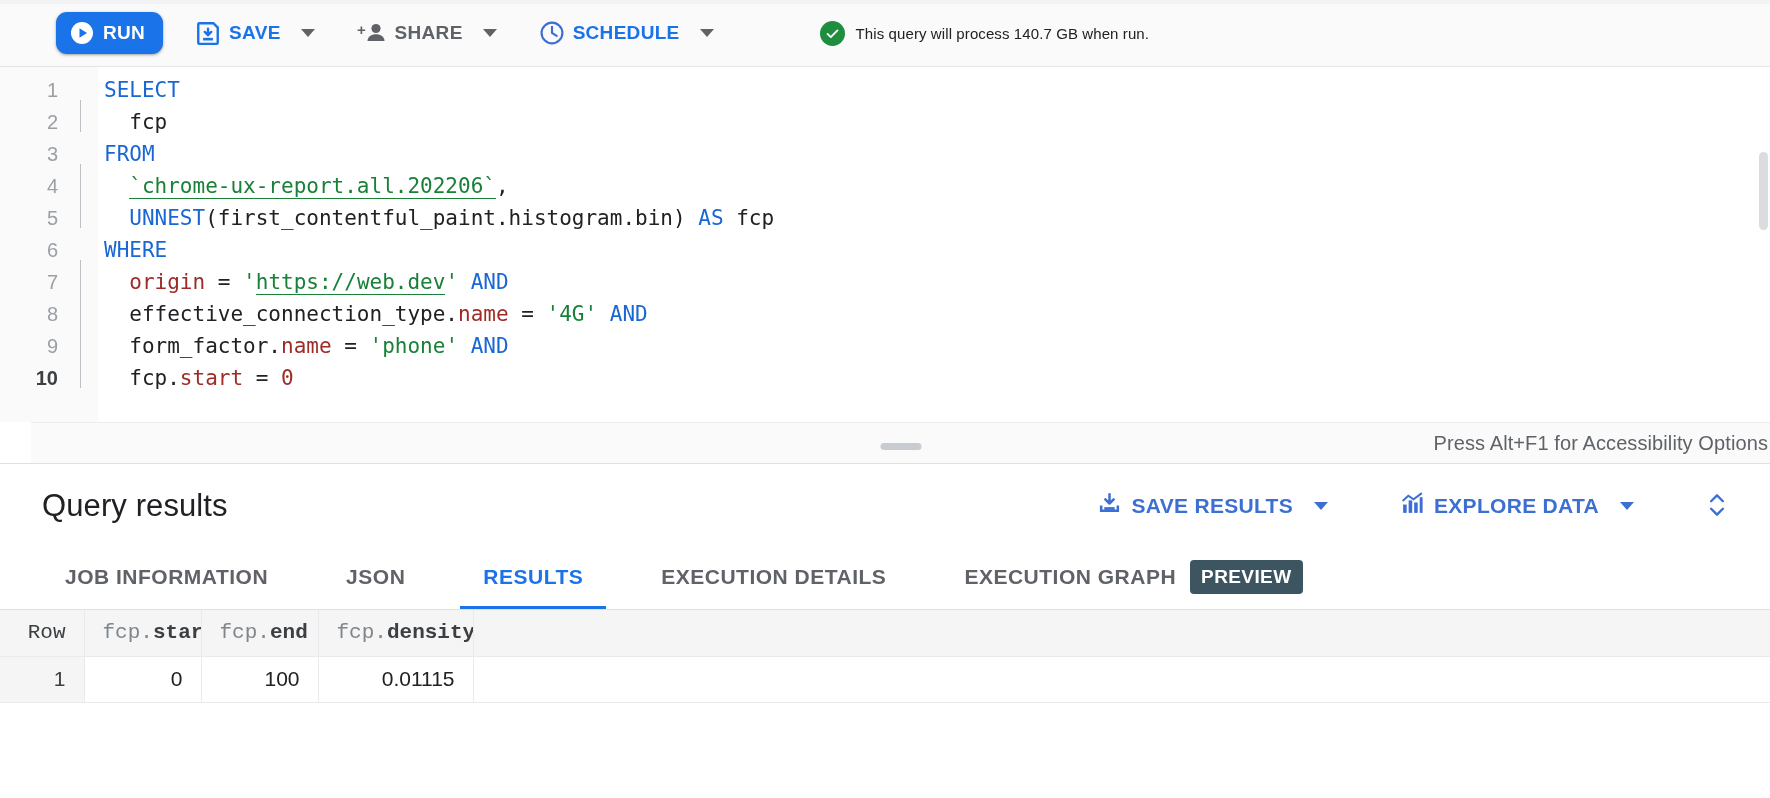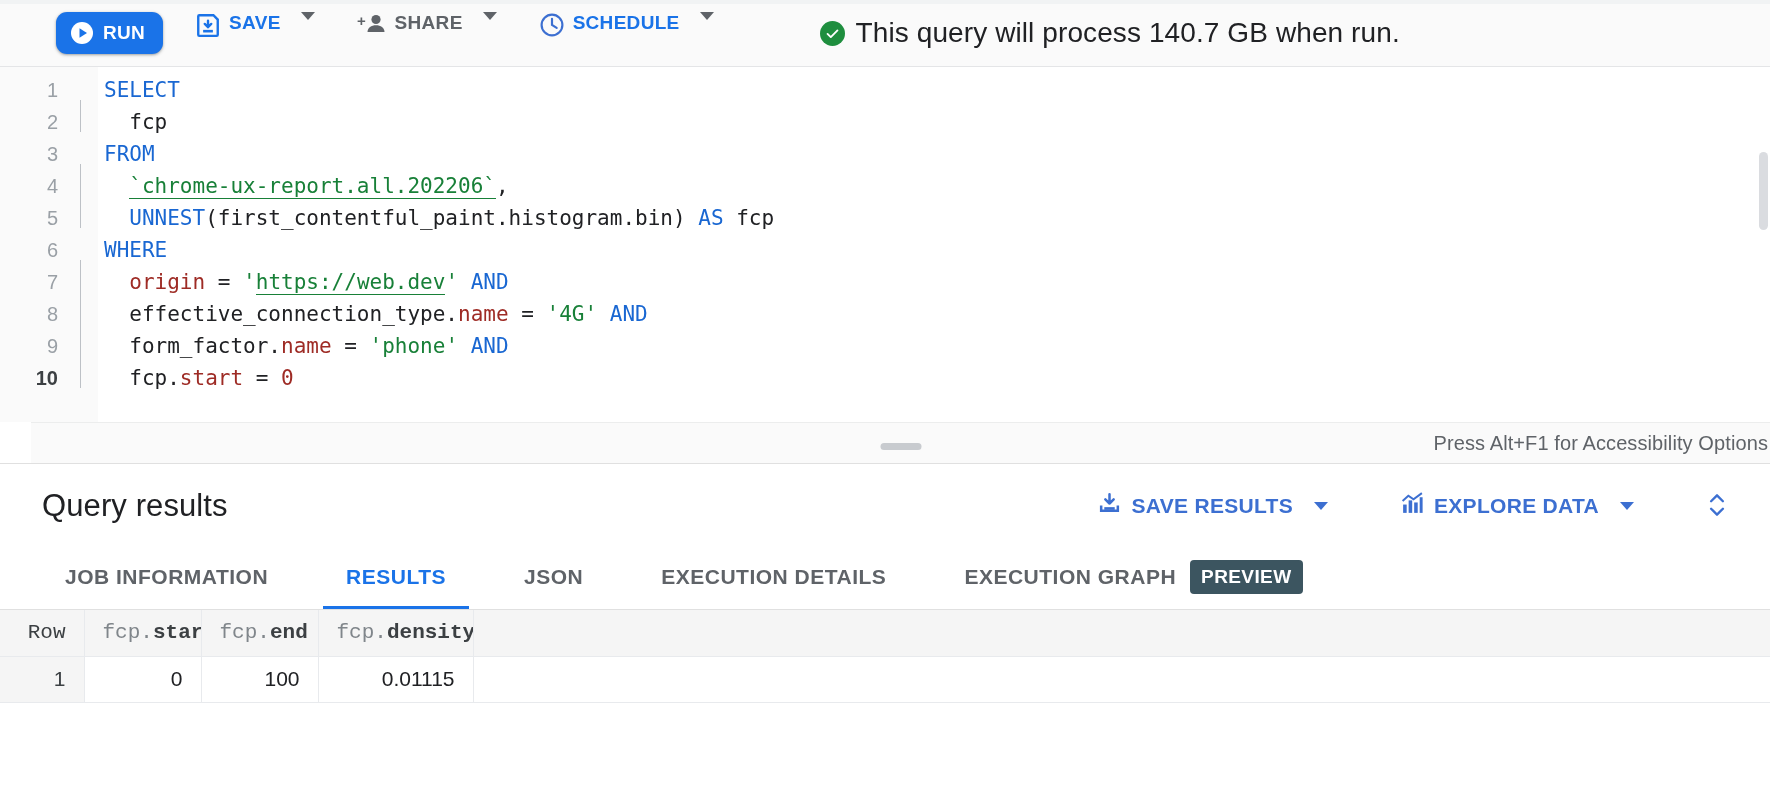--- a/index.html
+++ b/index.html
@@ -44,21 +44,21 @@
     font-size: 19px;
     font-weight: 600;
     letter-spacing: .3px;
     cursor: pointer;
     box-shadow: 0 1px 2px rgba(60,64,67,.3), 0 1px 3px 1px rgba(60,64,67,.15);
   }
   .run-btn svg { display: block; }
 
   .tbtn {
     display: inline-flex;
-    align-items: flex-start;
+    align-items: center;
     gap: 8px;
     background: transparent;
     border: none;
     height: 42px;
     padding: 0 10px;
     margin-left: 22px;
     font-size: 19px;
     font-weight: 600;
     letter-spacing: .3px;
     color: #1a73e8;
@@ -74,21 +74,21 @@
     border-top: 8px solid #5f6368;
     margin-left: 12px;
     display: inline-block;
   }
 
   .bytes-note {
     display: inline-flex;
     align-items: center;
     gap: 11px;
     margin-left: 96px;
-    font-size: 28px;
+    font-size: 15px;
     color: #202124;
     letter-spacing: .1px;
   }
   .check-circle {
     width: 25px; height: 25px;
     border-radius: 50%;
     background: #1e8e3e;
     display: inline-flex;
     align-items: center;
     justify-content: center;
@@ -460,25 +460,25 @@
         </svg>
       </span>
     </button>
   </div>
 </div>
 
 <div class="tabs" id="tabs">
     <button class="tab">
       <span>JOB INFORMATION</span>
     </button>
+    <button class="tab">
+      <span>JSON</span>
+    </button>
     <button class="tab active">
       <span>RESULTS</span>
-    </button>
-    <button class="tab">
-      <span>JSON</span>
     </button>
     <button class="tab">
       <span>EXECUTION DETAILS</span>
     </button>
     <button class="tab">
       <span>EXECUTION GRAPH</span>
       <span class="preview-badge">PREVIEW</span>
     </button>
   </div>
 

